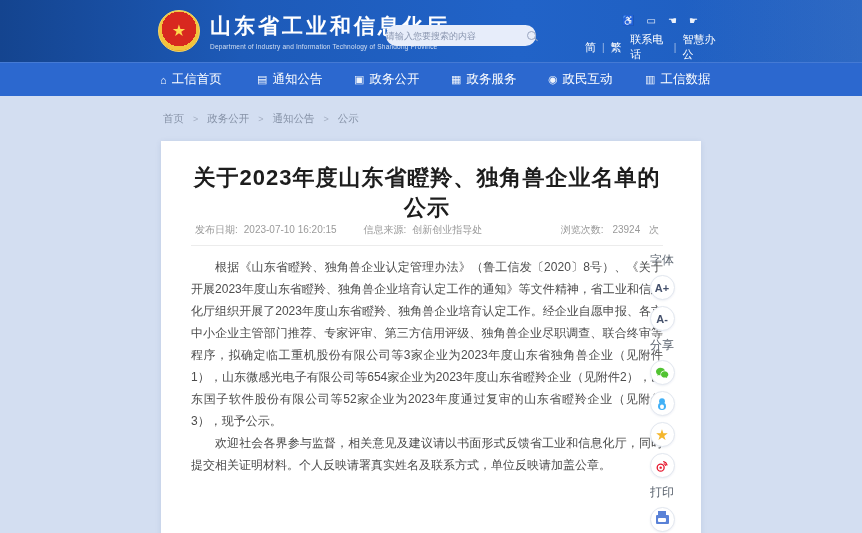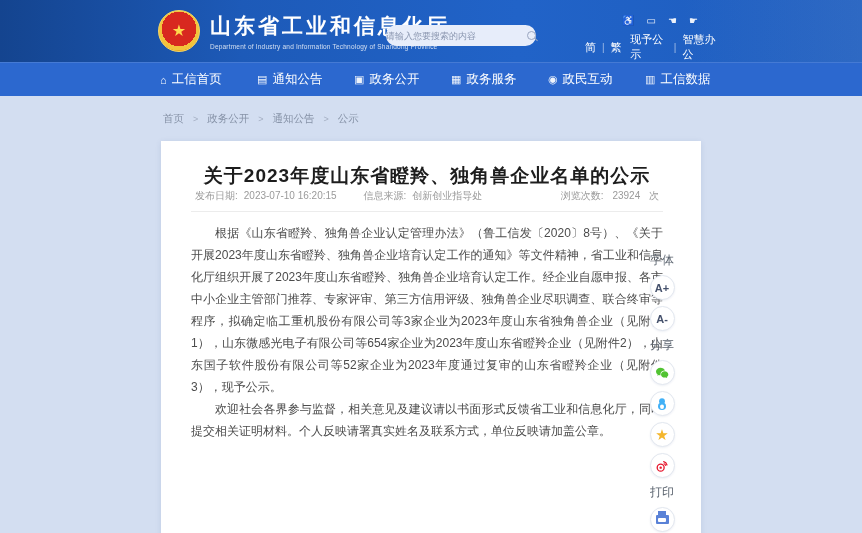--- a/index.html
+++ b/index.html
@@ -41,21 +41,21 @@
   .nav-icon { font-size:11px; margin-right:5px; opacity:.92; }
 
   
   .breadcrumb { position:absolute; top:112px; left:163px; font-size:10.5px; color:#8793a8; display:flex; align-items:center; }
   .breadcrumb .bc-item { cursor:pointer; }
   .breadcrumb .bc-sep { margin:0 9px; color:#a4aec2; font-size:9px; }
 
   
   .card { position:absolute; left:161px; top:141px; width:540px; height:400px; background:#fff;
     box-shadow:0 1px 6px rgba(30,60,120,.10); padding:22px 38px 0 30px; }
-  .art-title { text-align:center; font-size:19px; font-weight:bold; color:#1d1d1d; letter-spacing:1px; }
+  .art-title { text-align:center; font-size:22px; font-weight:bold; color:#1d1d1d; letter-spacing:1px; }
   .meta { display:flex; justify-content:space-between; font-size:10px; color:#9a9a9a; padding:0 4px; }
   .meta .m-left span { margin-right:6px; }
   .meta .m-left .grp { margin-right:18px; }
   .meta .m-right span { margin-left:6px; }
   .divider { border-top:1px solid #ececec; margin-top:8px; }
   .body-text { margin-top:10px; }
   .para { font-size:12px; color:#4c4c4c; line-height:22px; text-indent:2em; text-align:justify; }
   .info-lines { margin-top:12px; }
   .info-line { font-size:12px; color:#3f3f3f; line-height:22px; padding-left:12px; }
 
@@ -92,21 +92,21 @@
         <span>♿</span>
         <span>▭</span>
         <span>☚</span>
         <span>☛</span>
       </div>
       <div class="tr-links">
         <span class="tr-link">简</span>
         <span class="sep">|</span>
         <span class="tr-link">繁</span>
         <span class="gap"></span>
-        <span class="tr-link">现予公示</span>
+        <span class="tr-link">联系电话</span>
         <span class="sep">|</span>
         <span class="tr-link">智慧办公</span>
       </div>
     </div>
   </div>
 
   <div class="nav">
     <div class="nav-item">
       <span class="nav-icon">⌂</span>
       <span>工信首页</span>

